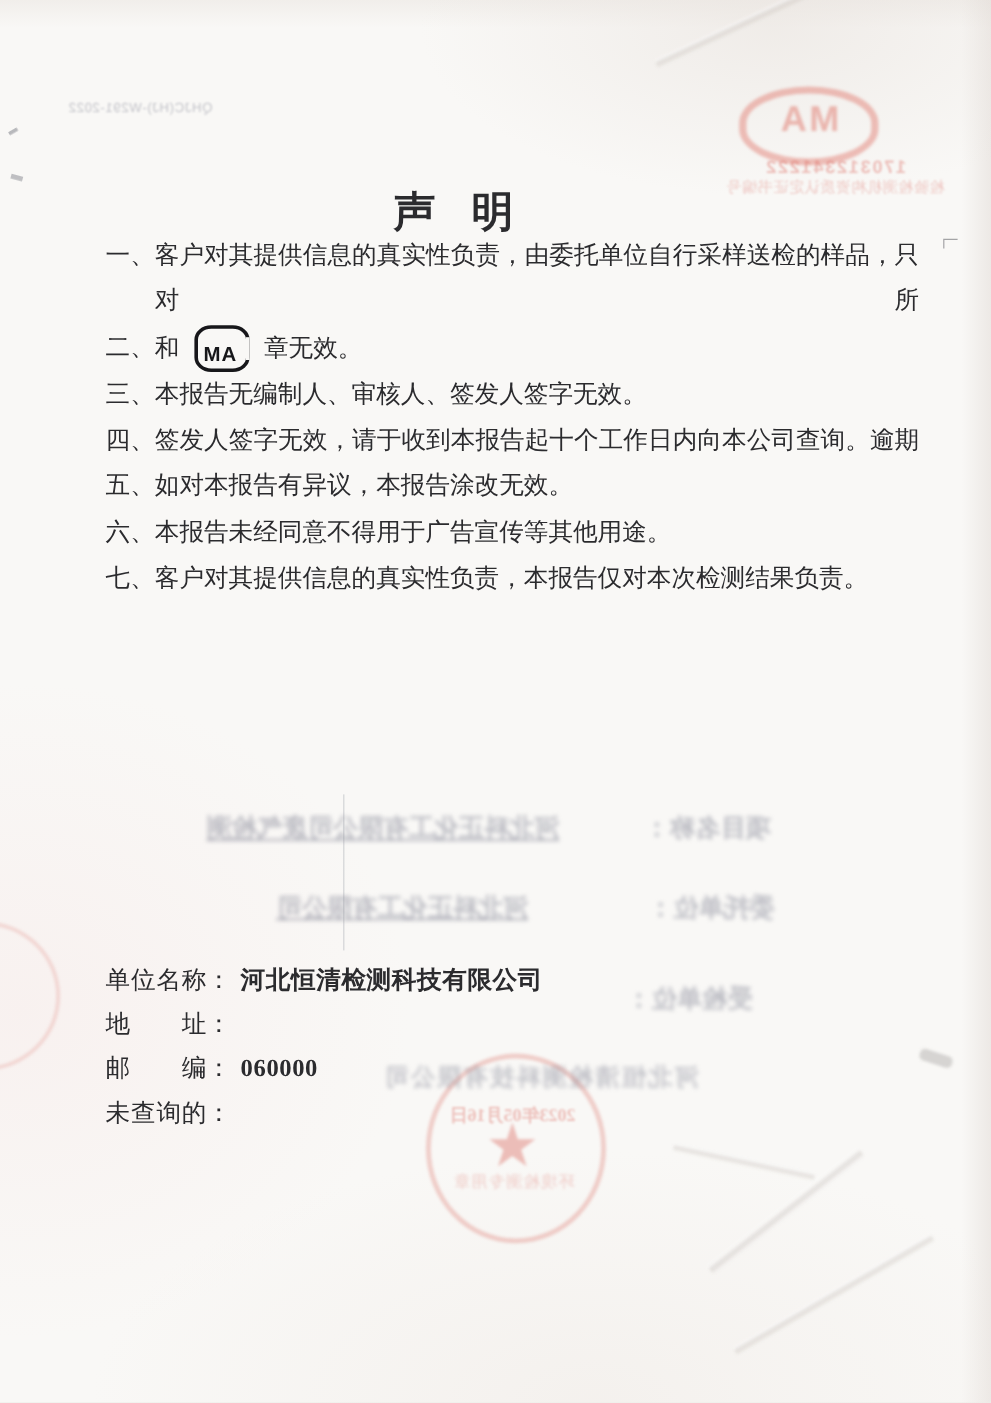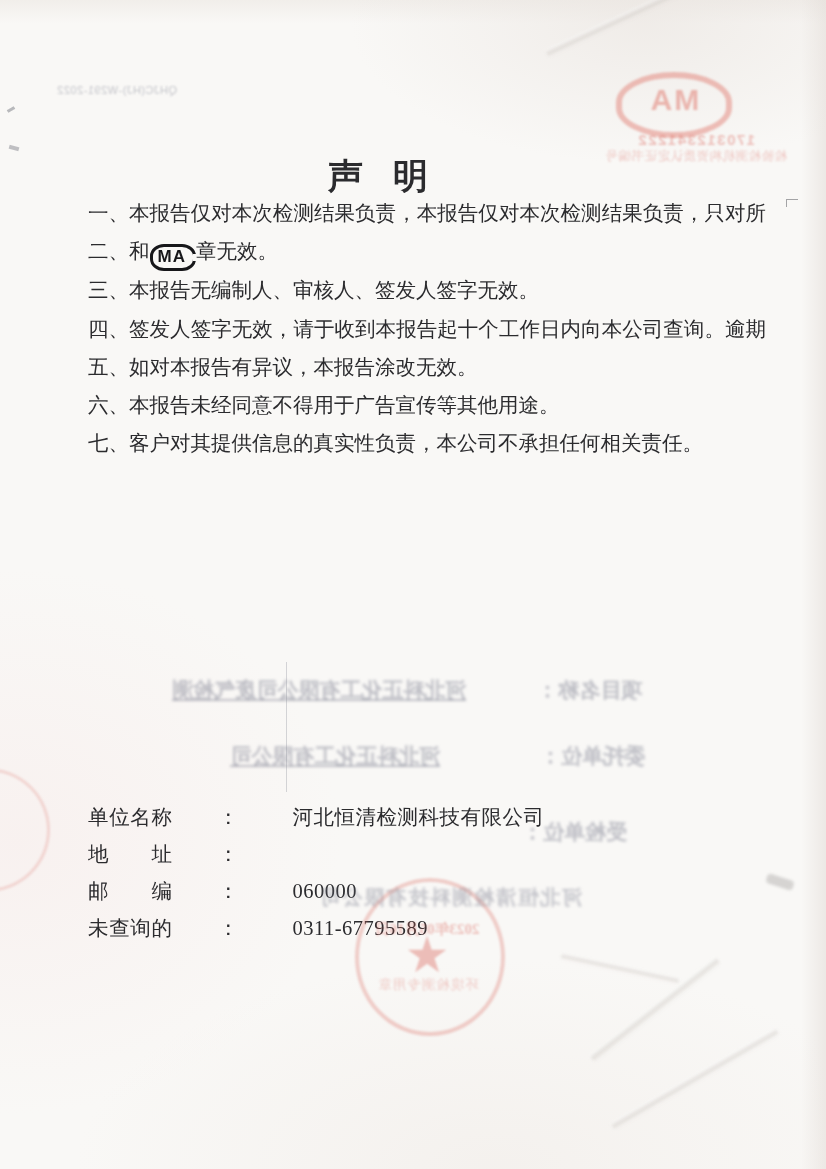--- a/index.html
+++ b/index.html
@@ -33,38 +33,38 @@
   }
   .stmt{display:flex;align-items:flex-start;}
   .stmt .num{flex:0 0 38px;}
   .stmt .body{flex:1;min-width:0;}
   .ln{display:block;}
   .jfull{text-align:justify;text-align-last:justify;}
   
   .cma{
     display:inline-block;position:relative;
     border:3px solid #17171a;border-radius:14px/12px;
-    padding:0 7px 1px 5px;margin:0 0;
+    padding:12px 7px 1px 5px;margin:0 12px;
     font-family:"Liberation Sans","DejaVu Sans",sans-serif;
     font-weight:bold;font-size:17px;line-height:20px;letter-spacing:1px;
     vertical-align:-4px;color:#17171a;
   }
   .cma::after{
     content:"";position:absolute;right:-3px;top:7px;bottom:7px;width:3px;
     background:#f9f8f6;
   }
   
   .contact{
     position:absolute;left:88px;top:799px;width:620px;
     font-size:20.5px;line-height:37px;
   }
-  .crow{display:flex;gap:46px;}
+  .crow{display:flex;}
   .clabel{display:inline-block;width:84px;text-align:justify;text-align-last:justify;}
   .ccolon{display:inline-block;margin-right:8px;}
-  .cvalue{letter-spacing:.5px;}
+  .cvalue{letter-spacing:.5px;font-weight:bold;}
   
   .art{position:absolute;pointer-events:none;}
   
   .cma-red{
     left:616px;top:72px;width:104px;height:54px;
     border:6px solid rgba(224,118,106,.45);border-radius:50%/46%;
     color:rgba(224,118,106,.5);
     font-family:"Liberation Sans","DejaVu Sans",sans-serif;
     font-weight:bold;font-size:30px;line-height:44px;text-align:center;
     letter-spacing:2px;
@@ -149,21 +149,21 @@
 
   <div class="doc-title">
     <span class="t1">声</span><span class="t2">明</span>
   </div>
 
   <div class="statements">
 
     <div class="stmt">
       <span class="num">一、</span>
       <span class="body">
-        <span class="ln jfull">本报告仅对本次检测结果负责，本报告仅对本次检测结果负责，只对所</span>
+        <span class="ln jfull">客户对其提供信息的真实性负责，由委托单位自行采样送检的样品，只对所</span>
       </span>
     </div>
 
     <div class="stmt">
       <span class="num">二、</span>
       <span class="body">
         <span class="ln"><span>和</span><span class="cma"><span>MA</span></span><span>章无效。</span></span>
       </span>
     </div>
 
@@ -191,21 +191,21 @@
     <div class="stmt">
       <span class="num">六、</span>
       <span class="body">
         <span class="ln">本报告未经同意不得用于广告宣传等其他用途。</span>
       </span>
     </div>
 
     <div class="stmt">
       <span class="num">七、</span>
       <span class="body">
-        <span class="ln">客户对其提供信息的真实性负责，本公司不承担任何相关责任。</span>
+        <span class="ln">客户对其提供信息的真实性负责，本报告仅对本次检测结果负责。</span>
       </span>
     </div>
 
   </div>
 
   <div class="contact">
     <div class="crow">
       <span class="clabel">单位名称</span>
         <span class="ccolon">：</span>
         <span class="cvalue">河北恒清检测科技有限公司</span>
@@ -215,21 +215,20 @@
         <span class="ccolon">：</span>
     </div>
     <div class="crow">
       <span class="clabel">邮编</span>
         <span class="ccolon">：</span>
         <span class="cvalue">060000</span>
     </div>
     <div class="crow">
       <span class="clabel">未查询的</span>
         <span class="ccolon">：</span>
-        <span class="cvalue">0311-67795589</span>
     </div>
   </div>
 
   <div class="art cma-red">
     <span>MA</span>
   </div>
   <div class="art stamp-number">170312341222</div>
   <div class="art stamp-caption">检验检测机构资质认定证书编号</div>
 
   <div class="art arc-left"></div>

